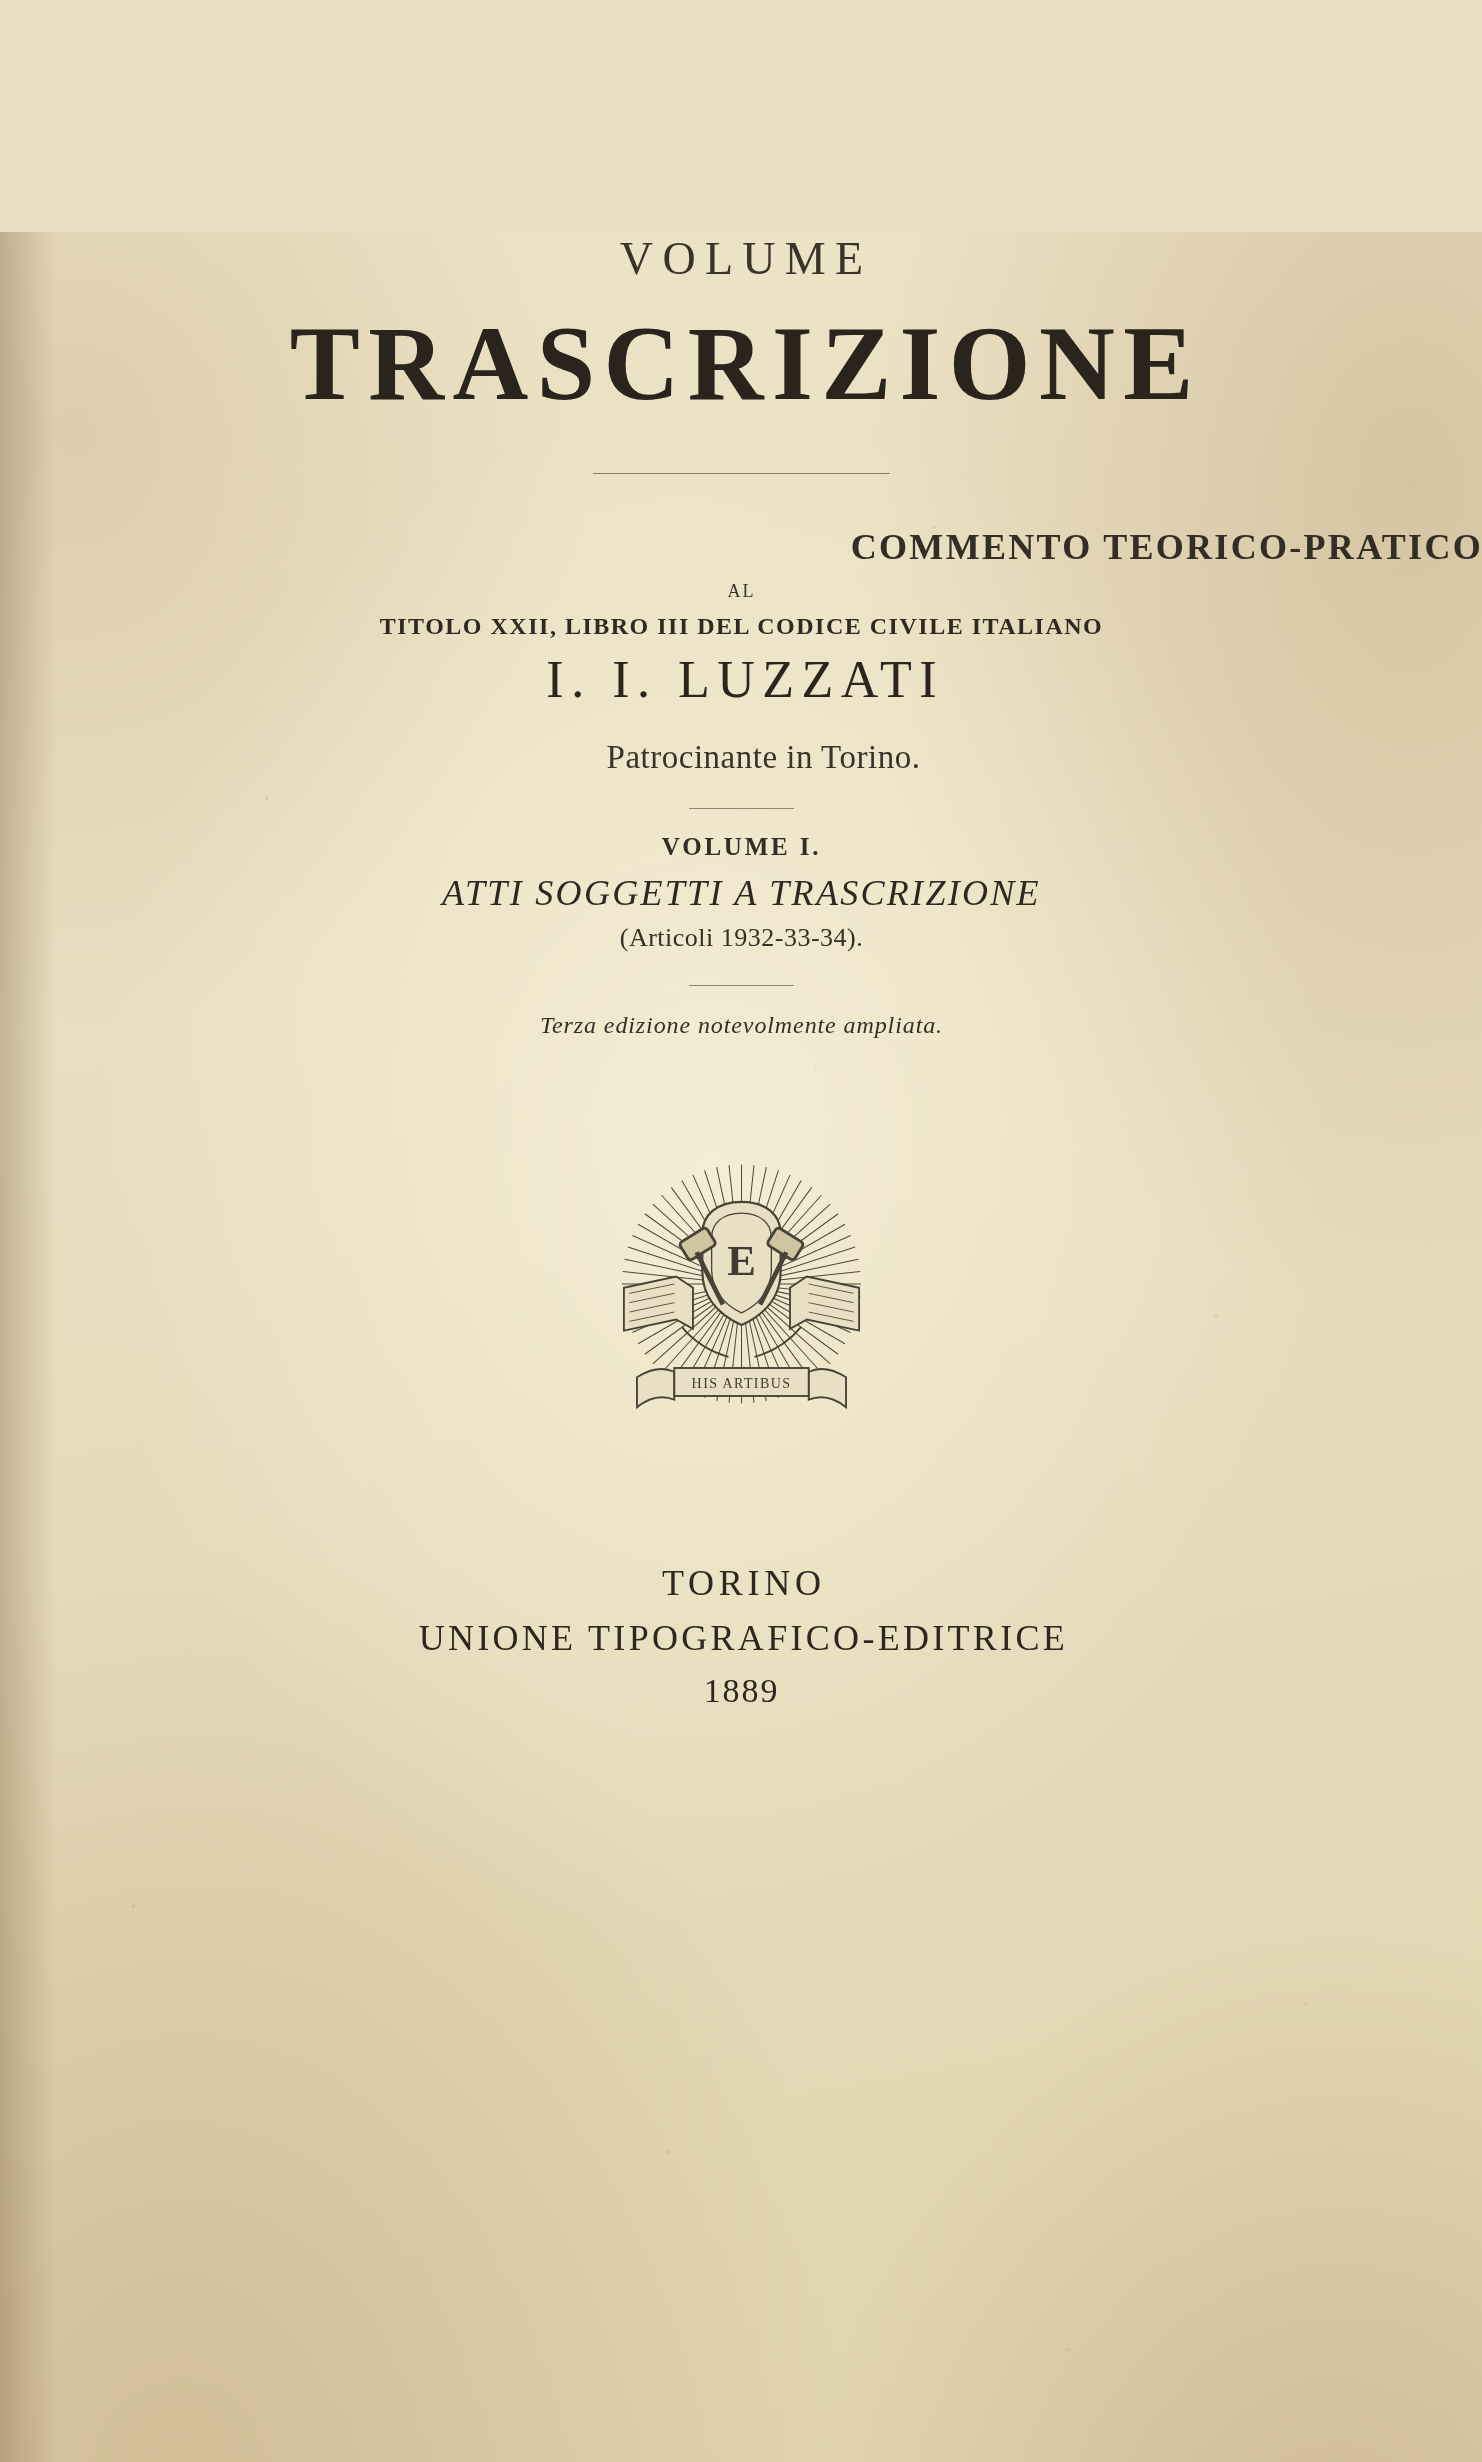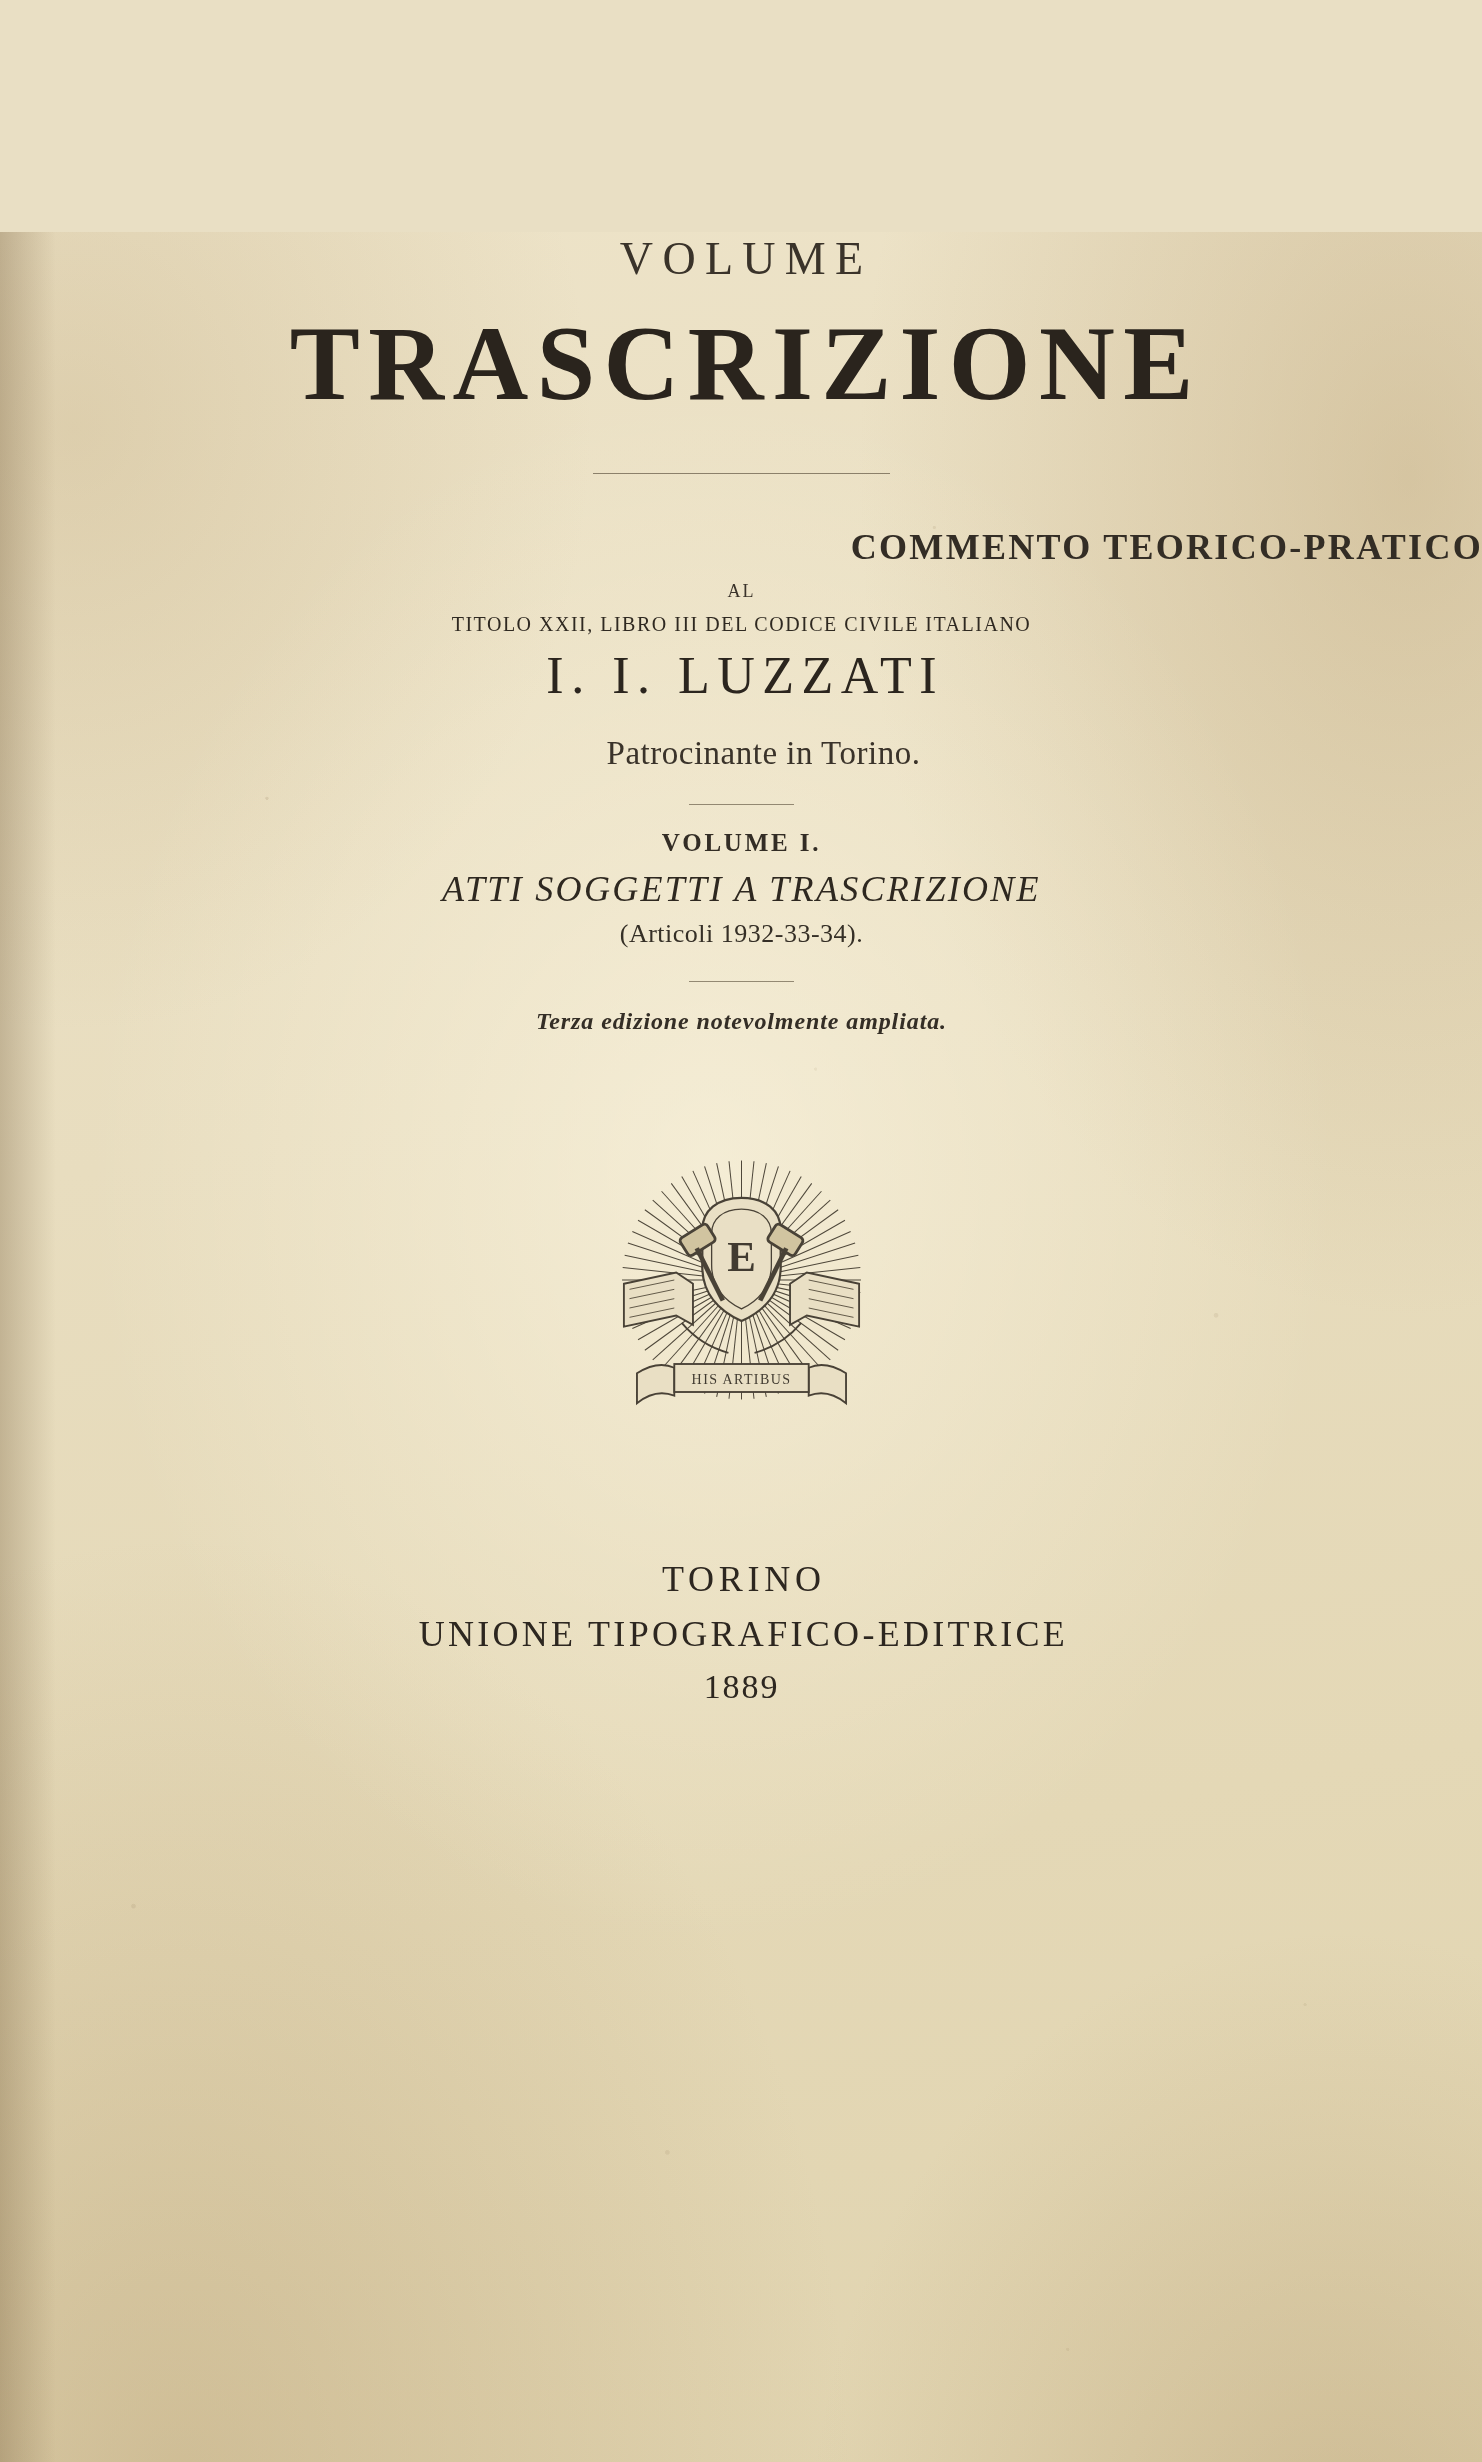--- a/index.html
+++ b/index.html
@@ -104,23 +104,23 @@
   }
   .t-al {
     margin-top: 13px;
     font-size: 18px;
     letter-spacing: 1.9px;
     font-weight: 400;
     color: #3a332a;
   }
   .t-sub2 {
     margin-top: 11.2px;
-    font-size: 20px;
+    font-size: 24px;
     letter-spacing: 1.5px;
-    font-weight: 400;
+    font-weight: 700;
     color: #2f2921;
   }
   .t-per {
     margin-top: 17px;
     font-size: 17px;
     letter-spacing: 2.1px;
     font-weight: 700;
     color: #3d362c;
   }
   .t-author {
@@ -155,21 +155,21 @@
   .t-articles {
     margin-top: 9.3px;
     font-size: 26px;
     letter-spacing: 0.5px;
     color: #352f26;
   }
   .t-edition {
     margin-top: 26px;
     font-size: 24px;
     font-style: italic;
-    font-weight: 700;
+    font-weight: 400;
     letter-spacing: 0.9px;
     color: #342e26;
   }
 
   
   .mark-wrap {
     margin-top: 105px;
     display: flex;
     justify-content: center;
   }

